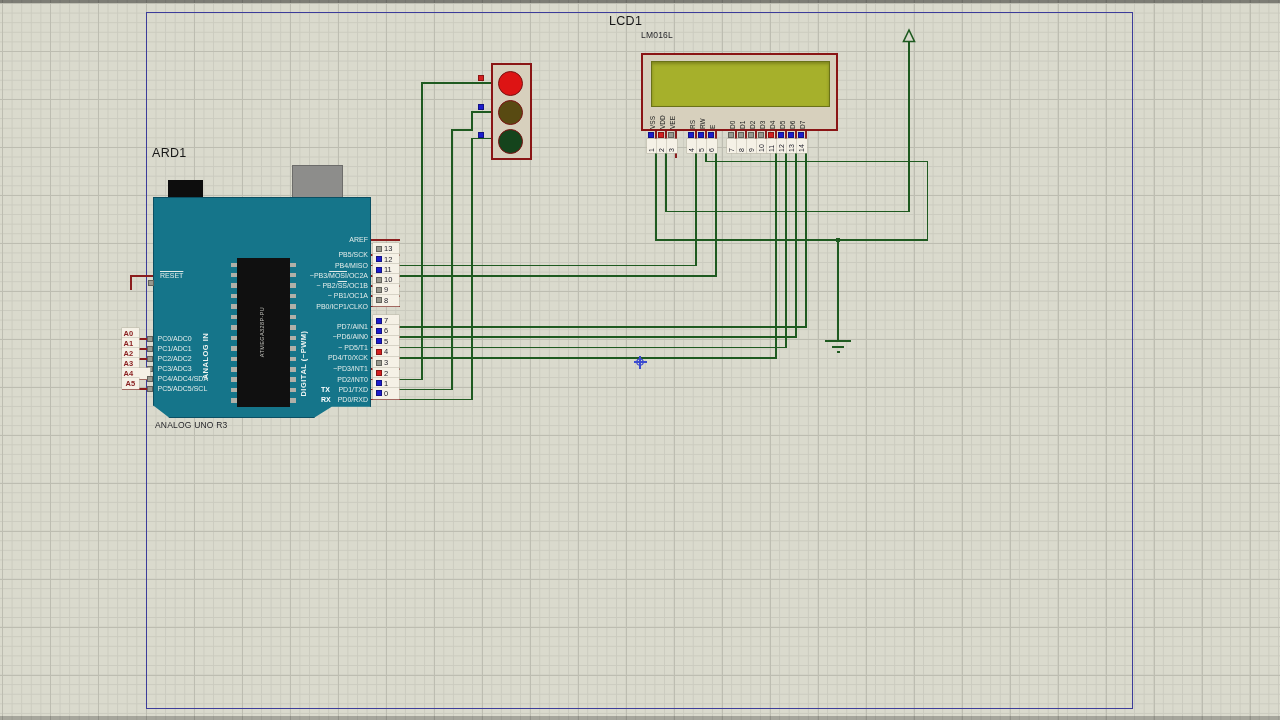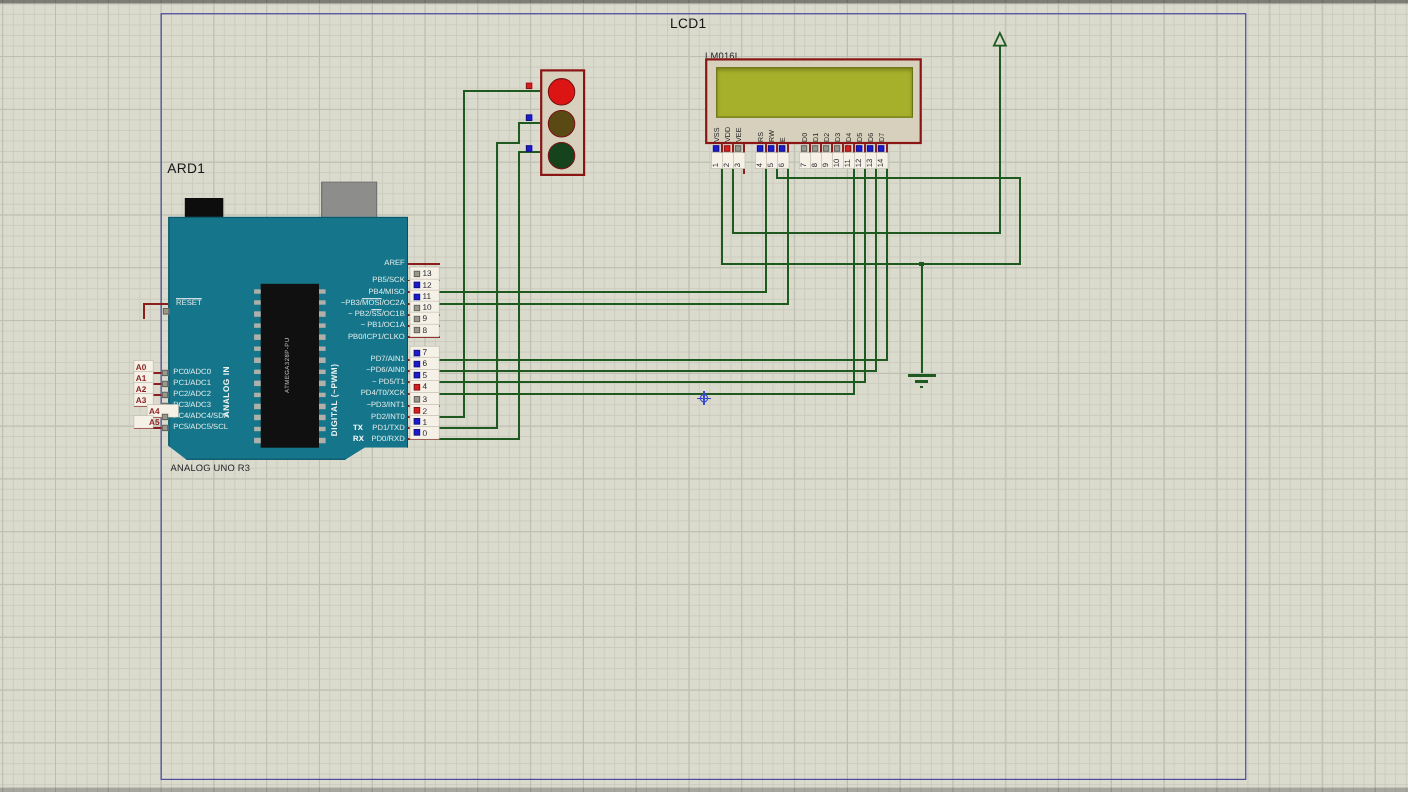--- a/index.html
+++ b/index.html
@@ -182,21 +182,21 @@
       <div class="pinlabel" style="position:absolute;left:157.5px;top:344.3px;width:90px;">PC1/ADC1</div>
       <div class="pinlabel" style="position:absolute;left:157.5px;top:354.3px;width:90px;">PC2/ADC2</div>
       <div class="pinlabel" style="position:absolute;left:157.5px;top:364.3px;width:90px;">PC3/ADC3</div>
       <div class="pinlabel" style="position:absolute;left:157.5px;top:374.3px;width:90px;">PC4/ADC4/SDA</div>
       <div class="pinlabel" style="position:absolute;left:157.5px;top:384.3px;width:90px;">PC5/ADC5/SCL</div>
     </div>
 
   <div class="smalllabel" style="left:155px;top:420px;">ANALOG UNO R3</div>
 
   <div class="biglabel" style="left:609px;top:14px;">LCD1</div>
-  <div class="smalllabel" style="left:641px;top:46px;">LM016L</div>
+  <div class="smalllabel" style="left:641px;top:30px;">LM016L</div>
 
   <div class="lcd-body" style="left:641px;top:53px;width:193px;height:74px;"></div>
   <div class="lcd-screen" style="left:651px;top:61px;width:177px;height:44px;"></div>
   <div id="lcd-pins">
       <div class="rot" style="position:absolute;left:649px;top:129px;width:24px;font-size:6.5px;color:#222;">VSS</div>
       <div class="rot" style="position:absolute;left:659px;top:129px;width:24px;font-size:6.5px;color:#222;">VDD</div>
       <div class="rot" style="position:absolute;left:669px;top:129px;width:24px;font-size:6.5px;color:#222;">VEE</div>
       <div class="rot" style="position:absolute;left:689px;top:129px;width:24px;font-size:6.5px;color:#222;">RS</div>
       <div class="rot" style="position:absolute;left:699px;top:129px;width:24px;font-size:6.5px;color:#222;">RW</div>
       <div class="rot" style="position:absolute;left:709px;top:129px;width:24px;font-size:6.5px;color:#222;">E</div>
@@ -288,26 +288,26 @@
       </div>
       <div class="sq" style="position:absolute;left:146.5px;top:345.8px;background:#98988e;"></div>
       <div class="numbox" style="position:absolute;left:121.5px;top:348.3px;width:17px;height:10.5px;text-align:center;">
         <div class="numtxt" style="position:absolute;left:2px;top:-0.5px;color:#8a2222;font-weight:bold;">A2</div>
       </div>
       <div class="sq" style="position:absolute;left:146.5px;top:355.8px;background:#98988e;"></div>
       <div class="numbox" style="position:absolute;left:121.5px;top:358.3px;width:17px;height:10.5px;text-align:center;">
         <div class="numtxt" style="position:absolute;left:2px;top:-0.5px;color:#8a2222;font-weight:bold;">A3</div>
       </div>
       <div class="sq" style="position:absolute;left:146.5px;top:365.8px;background:#98988e;"></div>
-      <div class="numbox" style="position:absolute;left:121.5px;top:368.3px;width:28px;height:10.5px;text-align:center;margin-left:12px;">
+      <div class="numbox" style="position:absolute;left:121.5px;top:368.3px;width:28px;height:10.5px;text-align:center;">
         <div class="numtxt" style="position:absolute;left:2px;top:-0.5px;color:#8a2222;font-weight:bold;">A4</div>
       </div>
       <div class="sq" style="position:absolute;left:146.5px;top:375.8px;background:#98988e;"></div>
       <div class="numbox" style="position:absolute;left:121.5px;top:378.3px;width:17px;height:10.5px;text-align:center;">
-        <div class="numtxt" style="position:absolute;left:14px;top:-0.5px;color:#8a2222;font-weight:bold;">A5</div>
+        <div class="numtxt" style="position:absolute;left:4px;top:-0.5px;color:#8a2222;font-weight:bold;">A5</div>
       </div>
       <div class="sq" style="position:absolute;left:146.5px;top:385.8px;background:#98988e;"></div>
       <div class="sq" style="position:absolute;left:147.5px;top:279.5px;background:#98988e"></div>
       <div class="sq" style="position:absolute;left:648px;top:132px;background:#1c1ccd;"></div>
       <div class="numbox" style="position:absolute;left:647px;top:139px;width:9.5px;height:14px;">
         <div class="rot" style="position:absolute;left:1px;top:12.5px;width:12px;font-size:7px;color:#23232e;">1</div>
       </div>
       <div class="sq" style="position:absolute;left:658px;top:132px;background:#d42020;"></div>
       <div class="numbox" style="position:absolute;left:657px;top:139px;width:9.5px;height:14px;">
         <div class="rot" style="position:absolute;left:1px;top:12.5px;width:12px;font-size:7px;color:#23232e;">2</div>

